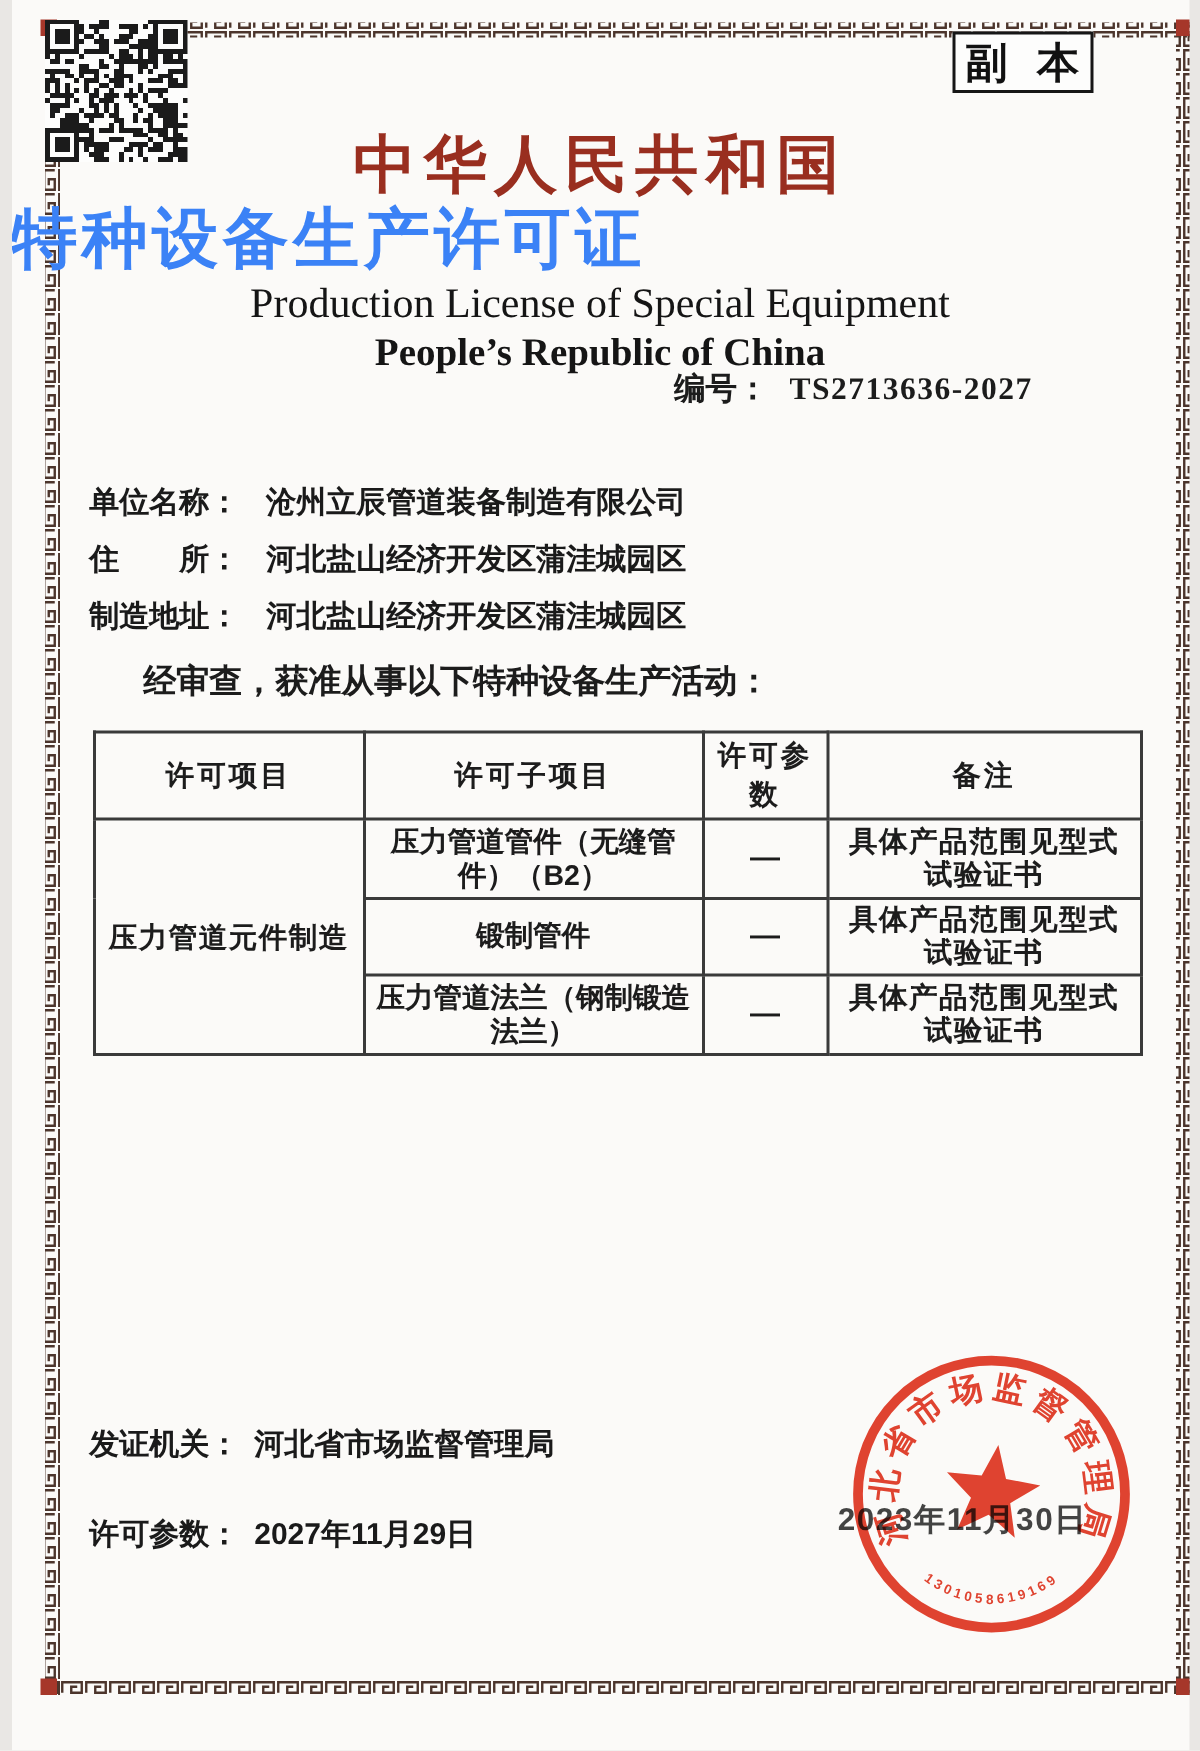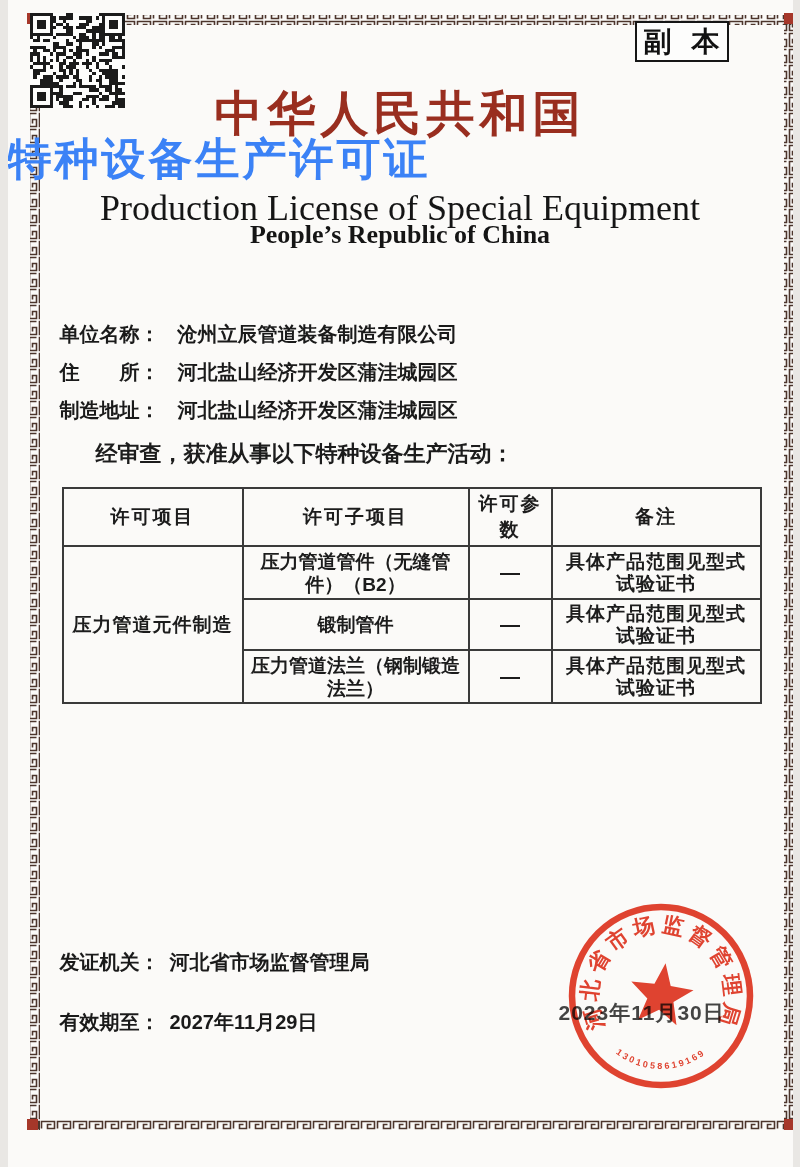--- a/index.html
+++ b/index.html
@@ -13,23 +13,23 @@
   svg { display:block; }
 
   
   .copy-box {
     left:627px; top:21px; width:94px; height:41px;
     border:2.5px solid #161616; background:#fdfdfc;
     display:flex; align-items:center; justify-content:center;
     font-size:28px; font-weight:700; letter-spacing:6px; color:#111;
     text-indent:6px;
   }
-  .t-cn1 { left:0; right:0; top:82px;  text-align:center; font-size:48px; font-weight:700; letter-spacing:5px; color:#992e1f; }
+  .t-cn1 { left:0; right:0; top:82px;  text-align:center; font-size:42px; font-weight:700; letter-spacing:5px; color:#992e1f; }
   .t-cn2 { left:0; right:0; top:130px; text-align:left; font-size:44px; font-weight:700; letter-spacing:3px; color:#3b82f6; }
-  .t-en1 { left:0; right:0; top:187px; text-align:center; font-size:36px;   font-family:"Liberation Serif", serif; color:#151515; }
+  .t-en1 { left:0; right:0; top:187px; text-align:center; font-size:28px;   font-family:"Liberation Serif", serif; color:#151515; }
   .t-en2 { left:0; right:0; top:220px; text-align:center; font-size:26px; font-family:"Liberation Serif", serif; color:#151515;font-weight:bold; }
 
   .license-no { top:245px; left:0; right:104px; text-align:right; font-size:21px; font-weight:600; }
   .license-no .num { font-family:"Liberation Serif", serif; font-weight:600; letter-spacing:1px; margin-left:14px; }
 
   
   .field { left:52px; font-size:20px; font-weight:600; color:#1a1a1a; white-space:nowrap; }
   .field .flabel { display:inline-block; width:118px; }
   .field.bottom .flabel { width:110px; }
   .intro { left:88px; top:439px; font-size:22px; font-weight:600; }
@@ -528,20 +528,23 @@
 
   <div class="abs copy-box">
     <span>副 本</span>
   </div>
 
   <div class="abs t-cn1">中华人民共和国</div>
   <div class="abs t-cn2">特种设备生产许可证</div>
   <div class="abs t-en1">Production License of Special Equipment</div>
   <div class="abs t-en2">People’s Republic of China</div>
 
+  <div class="abs license-no">
+    <span>编号：</span><span class="num">TS2713636-2027</span>
+  </div>
 
   <div class="abs field" style="top:321px">
     <span class="flabel">单位名称：</span><span>沧州立辰管道装备制造有限公司</span>
   </div>
   <div class="abs field" style="top:359px">
     <span class="flabel">住　　所：</span><span>河北盐山经济开发区蒲洼城园区</span>
   </div>
   <div class="abs intro">经审查，获准从事以下特种设备生产活动：</div>
   <div class="abs field" style="top:397px">
     <span class="flabel">制造地址：</span><span>河北盐山经济开发区蒲洼城园区</span>
@@ -579,21 +582,21 @@
         <td class="param">—</td>
         <td class="note">具体产品范围见型式试验证书</td>
       </tr>
     </tbody>
   </table>
 
   <div class="abs field bottom" style="top:949px">
     <span class="flabel">发证机关：</span><span>河北省市场监督管理局</span>
   </div>
   <div class="abs field bottom" style="top:1009px">
-    <span class="flabel">有效期至：</span><span>2027年11月29日</span>
+    <span class="flabel">许可参数：</span><span>2027年11月29日</span>
   </div>
 
   <div class="abs stamp-date">2023年11月30日</div>
 
   <svg class="abs stamp" width="204" height="204" viewBox="-102 -102 204 204">
     <circle cx="0" cy="0" r="89" fill="none" stroke="#e23a26" stroke-width="6.5"></circle>
     <path id="sealArcTop" d="M -55.4 32 A 64 64 0 1 1 55.4 32" fill="none"></path>
     <path id="sealArcBot" d="M -45 57.5 A 73 73 0 0 0 45 57.5" fill="none"></path>
     <text font-size="21.5" font-weight="700" fill="#e23a26" style="letter-spacing:5px; font-family:'Liberation Sans', sans-serif;">
       <textPath href="#sealArcTop" startOffset="50%" text-anchor="middle">河北省市场监督管理局</textPath>

